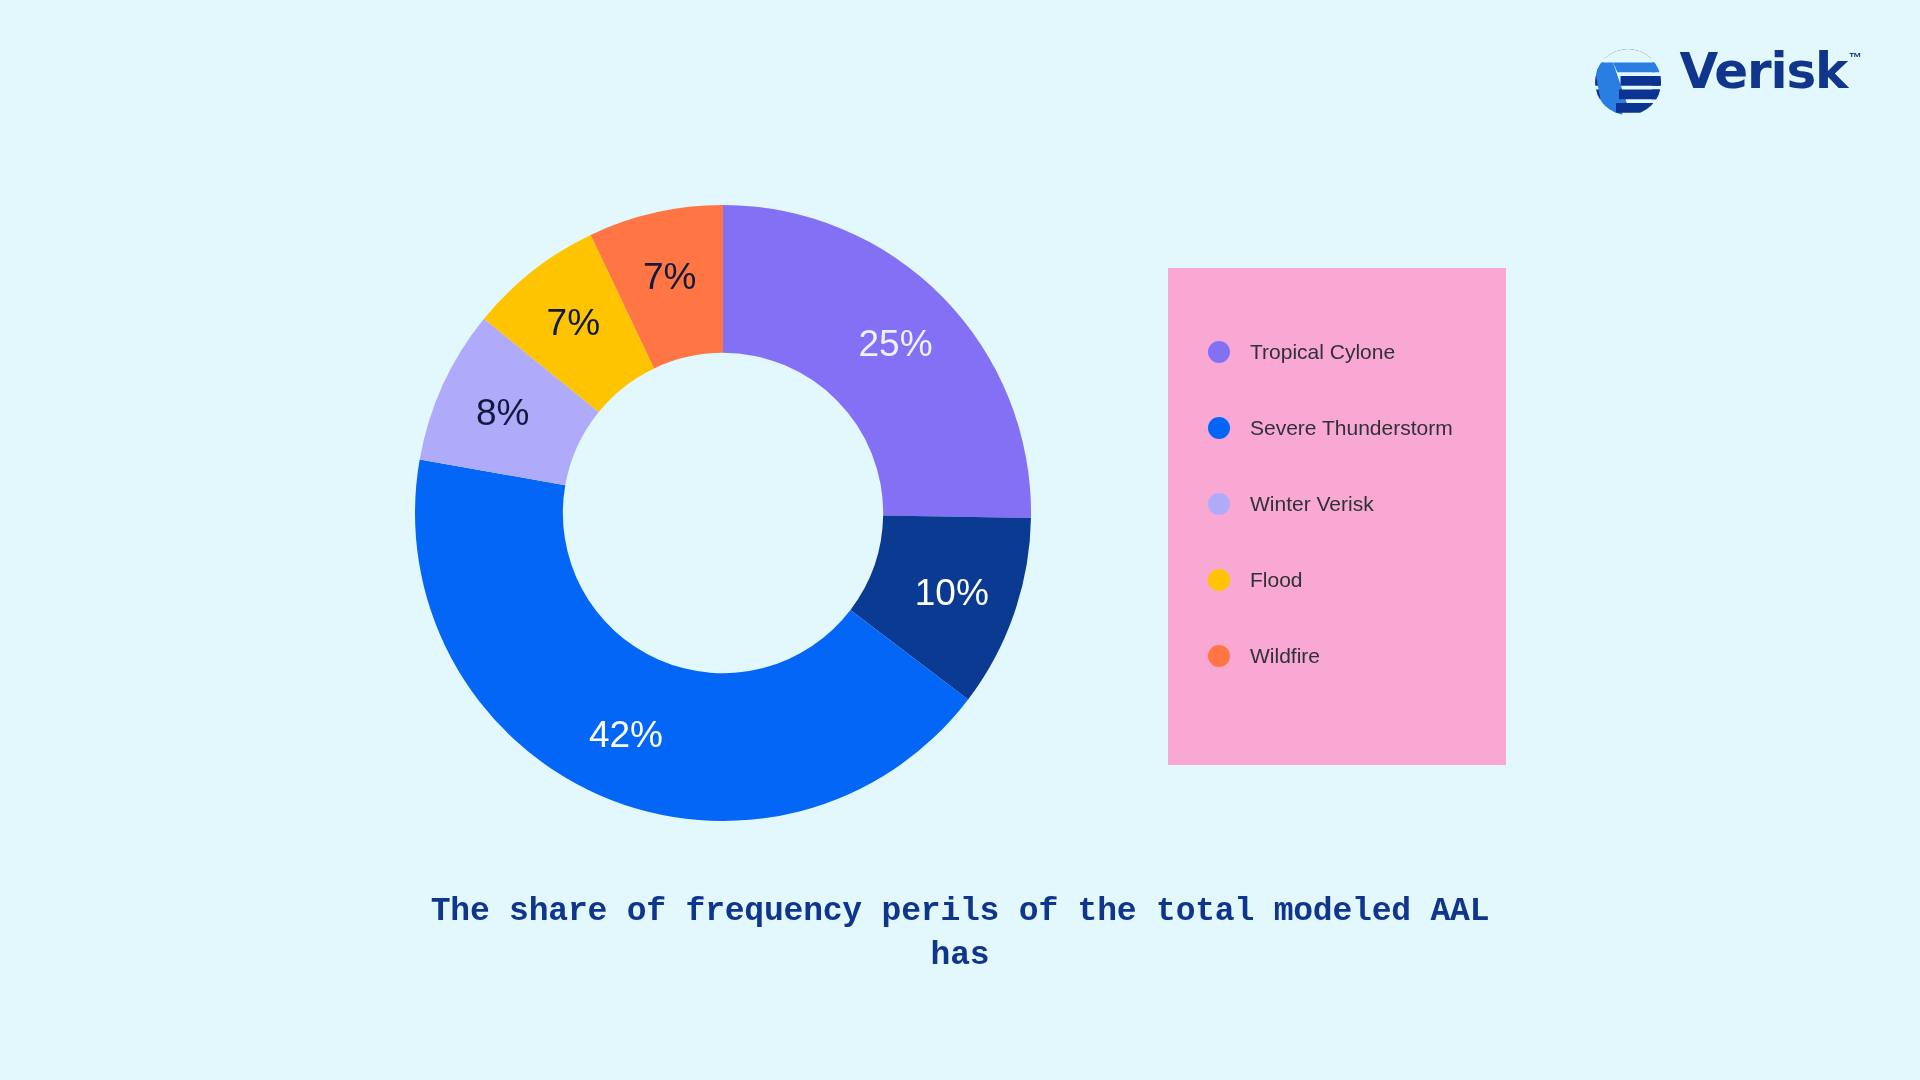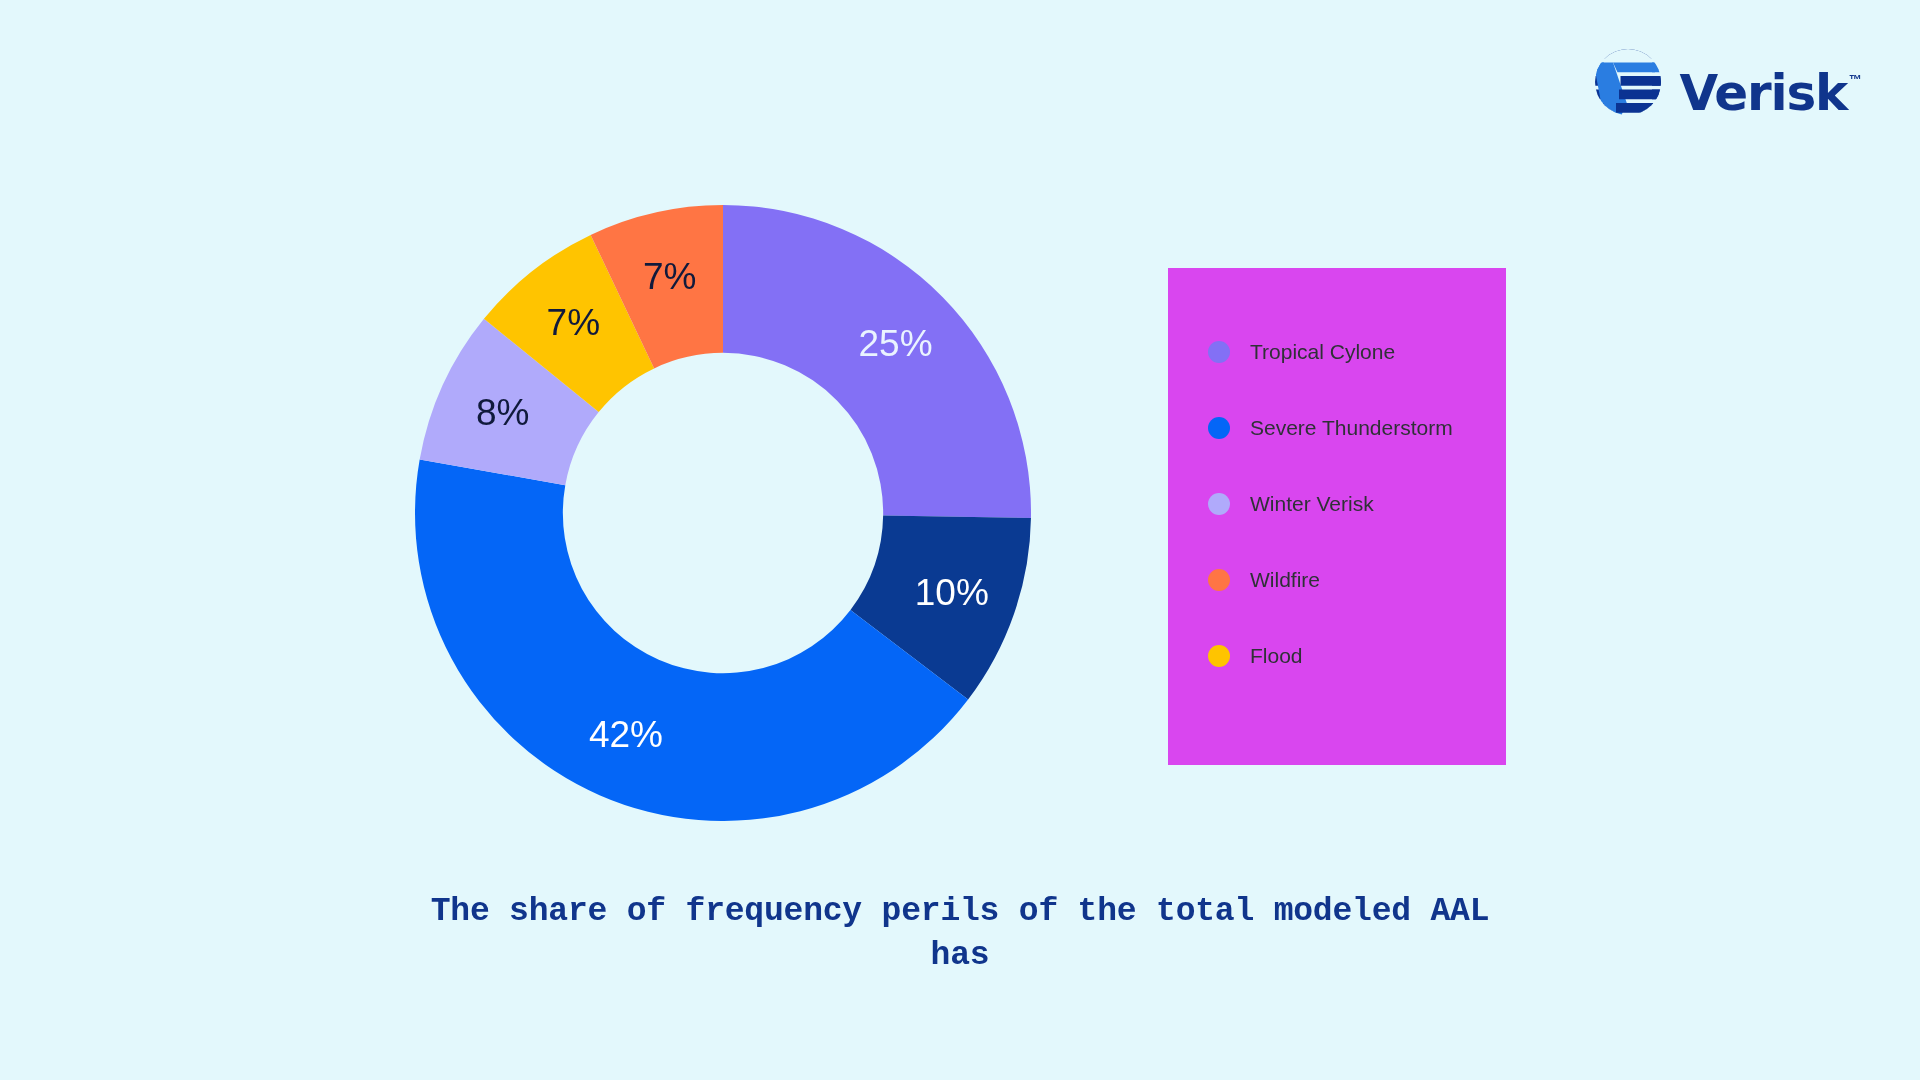--- a/index.html
+++ b/index.html
@@ -16,21 +16,21 @@
     font-family: "Liberation Sans", sans-serif;
     position: relative;
   }
 
   
   .brand {
     position: absolute;
     top: 46px;
     right: 58px;
     display: flex;
-    align-items: flex-end;
+    align-items: flex-start;
     gap: 14px;
   }
   .brand-mark {
     width: 76px;
     height: 72px;
     display: block;
   }
   .brand-word {
     position: relative;
     display: flex;
@@ -77,21 +77,21 @@
     font-weight: 400;
   }
 
   
   .legend-panel {
     position: absolute;
     left: 1168px;
     top: 268px;
     width: 338px;
     height: 497px;
-    background: #d946ef;
+    background: #f9a8d4;
     padding: 46px 0 0 40px;
   }
   .legend-item {
     display: flex;
     align-items: center;
     height: 76px;
     gap: 20px;
   }
   .legend-swatch {
     width: 22px;
@@ -180,24 +180,24 @@
   </div>
   <div class="legend-item">
     <span class="legend-swatch" style="background: rgb(4, 102, 247);"></span>
     <span class="legend-label">Severe Thunderstorm</span>
   </div>
   <div class="legend-item">
     <span class="legend-swatch" style="background: rgb(176, 170, 251);"></span>
     <span class="legend-label">Winter Verisk</span>
   </div>
   <div class="legend-item">
+    <span class="legend-swatch" style="background: rgb(255, 196, 0);"></span>
+    <span class="legend-label">Flood</span>
+  </div>
+  <div class="legend-item">
     <span class="legend-swatch" style="background: rgb(255, 117, 68);"></span>
     <span class="legend-label">Wildfire</span>
   </div>
-  <div class="legend-item">
-    <span class="legend-swatch" style="background: rgb(255, 196, 0);"></span>
-    <span class="legend-label">Flood</span>
-  </div>
 </div>
 
 <div class="caption">
   <span class="caption-line">The share of frequency perils of the total modeled AAL has</span>
 </div>
 
 </body></html>

